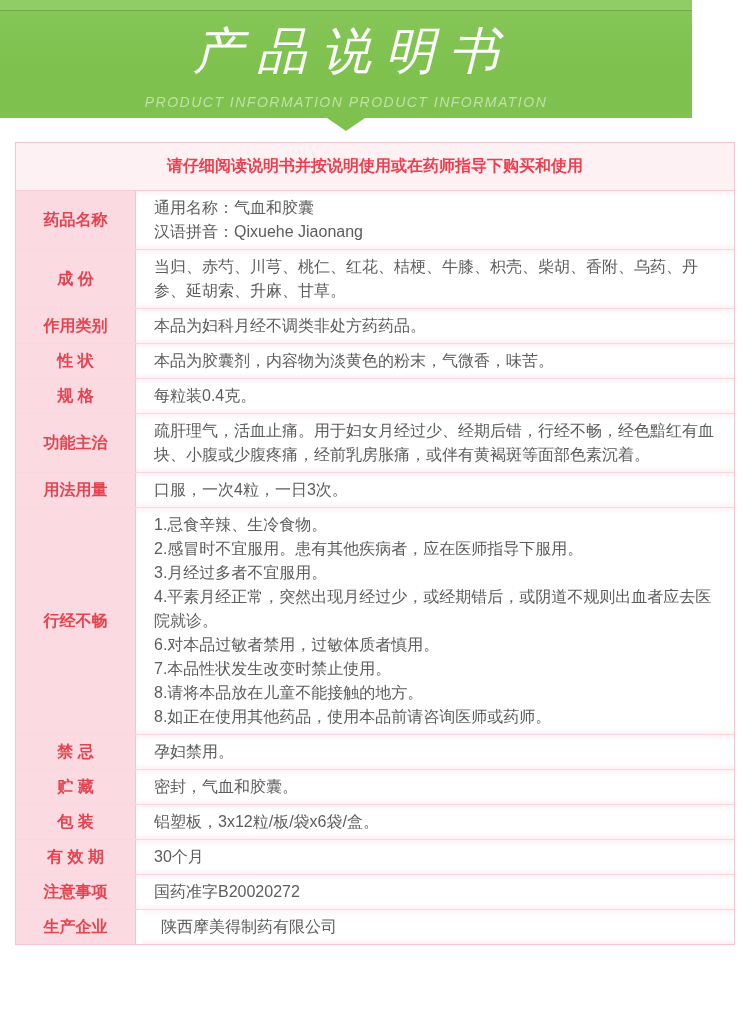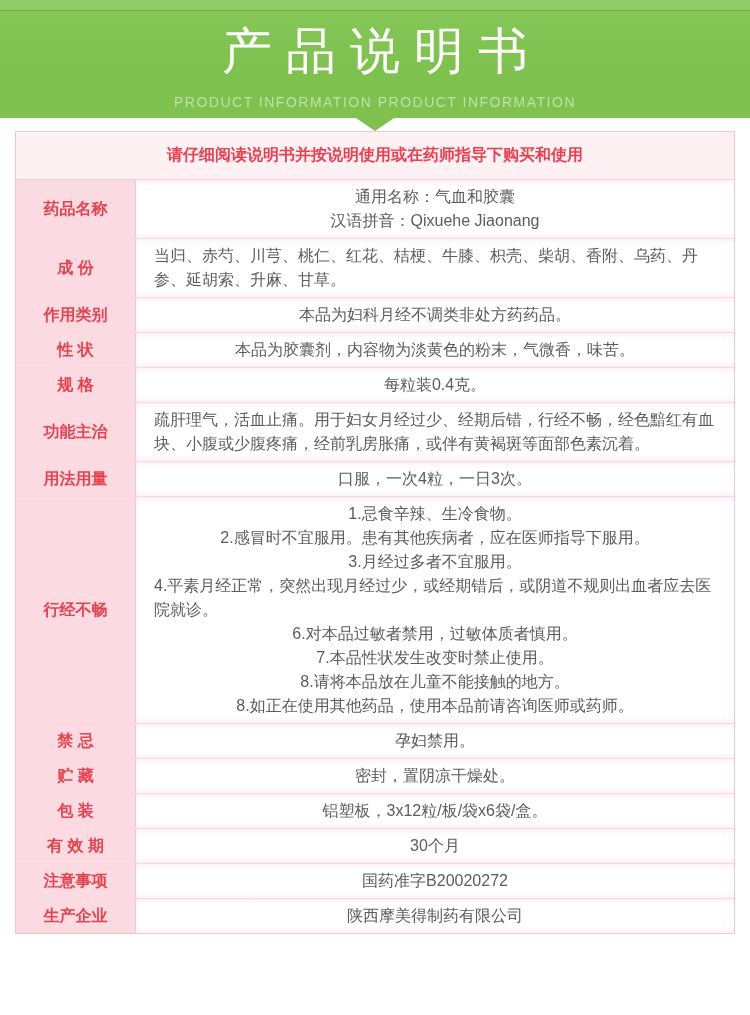--- a/index.html
+++ b/index.html
@@ -4,21 +4,21 @@
 <style>
   * { box-sizing: border-box; }
   html, body { margin: 0; padding: 0; }
   body {
     width: 750px;
     background: #ffffff;
     font-family: "Liberation Sans", "DejaVu Sans", sans-serif;
   }
 
   
-  .banner { position: relative; width: 750px; }
+  .banner { position: relative; width: 692px; font-style: italic; }
   .banner-strip { height: 10px; background: #90cd66; }
   .banner-main {
     height: 108px;
     background: linear-gradient(180deg, #85c657 0%, #7ec14d 60%, #80c250 100%);
     border-top: 1px solid rgba(85, 135, 45, 0.35);
     text-align: center;
     overflow: hidden;
   }
   .banner-title {
     margin: 0;
@@ -44,35 +44,35 @@
     transform: translateX(-50%);
     width: 0; height: 0;
     border-left: 19px solid transparent;
     border-right: 19px solid transparent;
     border-top: 13px solid #7ec14d;
   }
 
   
   .card {
     width: 720px;
-    margin: 13px auto 24px auto;
+    margin: 24px auto 24px auto;
     border: 1px solid #f6c3cf;
     background: #ffffff;
   }
   .notice {
     background: #fdf1f4;
     color: #ee3e4e;
     font-weight: bold;
     font-size: 16px;
     text-align: center;
     padding: 13px 10px;
     border-bottom: 1px solid #f6cdd7;
   }
   .row { display: flex; border-bottom: 1px solid #f8d7df; }
-  .row:last-child { border-bottom: none; }
+  .row:last-child { border-bottom: none; gap: 7px; }
   .cell-label {
     flex: 0 0 120px;
     background: #fbdae2;
     color: #e6434f;
     font-weight: bold;
     font-size: 16px;
     display: flex;
     align-items: center;
     justify-content: center;
     text-align: center;
@@ -84,21 +84,20 @@
     padding: 5px 18px;
     display: flex;
     flex-direction: column;
     justify-content: center;
     font-size: 16px;
     color: #5c5c5c;
     line-height: 24px;
     min-height: 34px;
     background: linear-gradient(180deg, #fdf2f5 0px, #ffffff 6px,
                 #ffffff calc(100% - 6px), #fdf2f5 100%);
-    align-items: center;
   }
 </style>
 </head>
 <body>
 
 <div class="page">
 
   <header class="banner">
     <div class="banner-strip"></div>
     <div class="banner-main">
@@ -169,21 +168,21 @@
         </div>
         <div class="row">
           <div class="cell-label">禁 忌</div>
           <div class="cell-value">
             <div>孕妇禁用。</div>
           </div>
         </div>
         <div class="row">
           <div class="cell-label">贮 藏</div>
           <div class="cell-value">
-            <div>密封，置阴凉干燥处。</div>
+            <div>密封，气血和胶囊。</div>
           </div>
         </div>
         <div class="row">
           <div class="cell-label">包 装</div>
           <div class="cell-value">
             <div>铝塑板，3x12粒/板/袋x6袋/盒。</div>
           </div>
         </div>
         <div class="row">
           <div class="cell-label">有 效 期</div>

